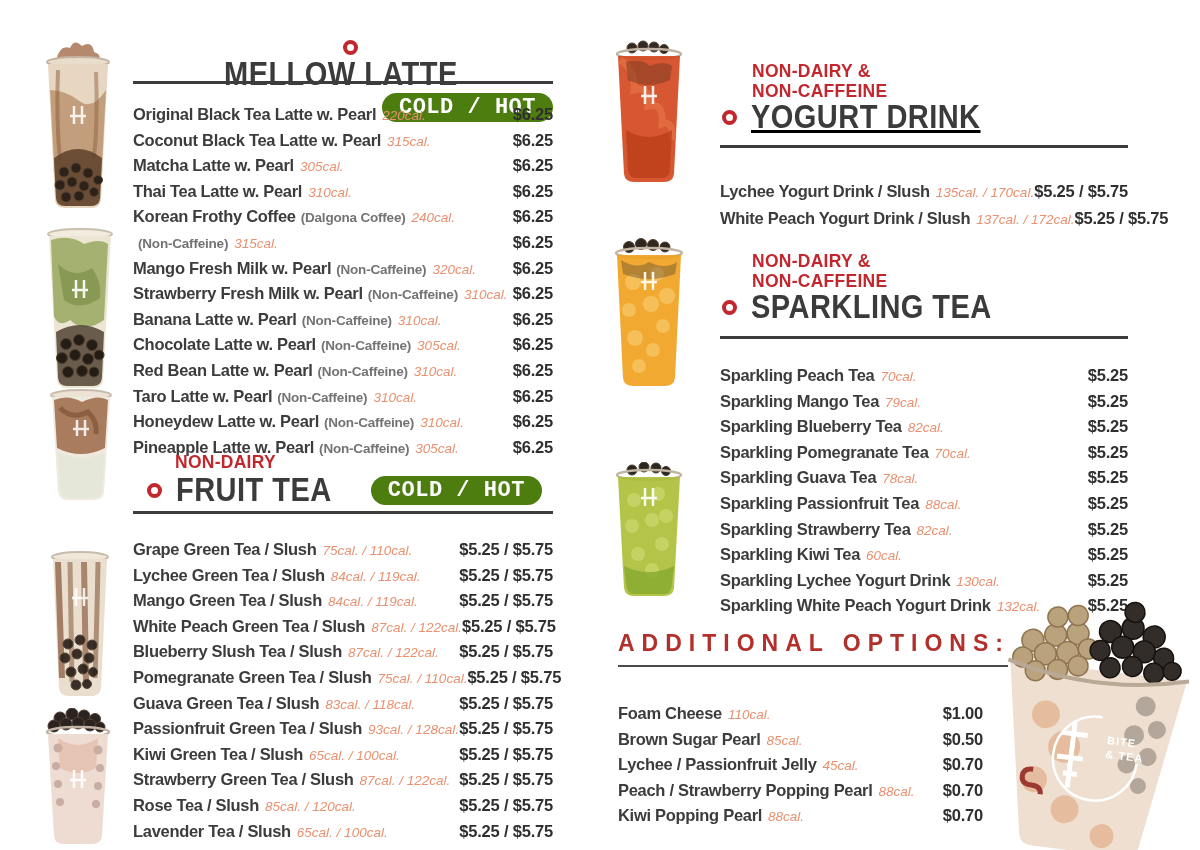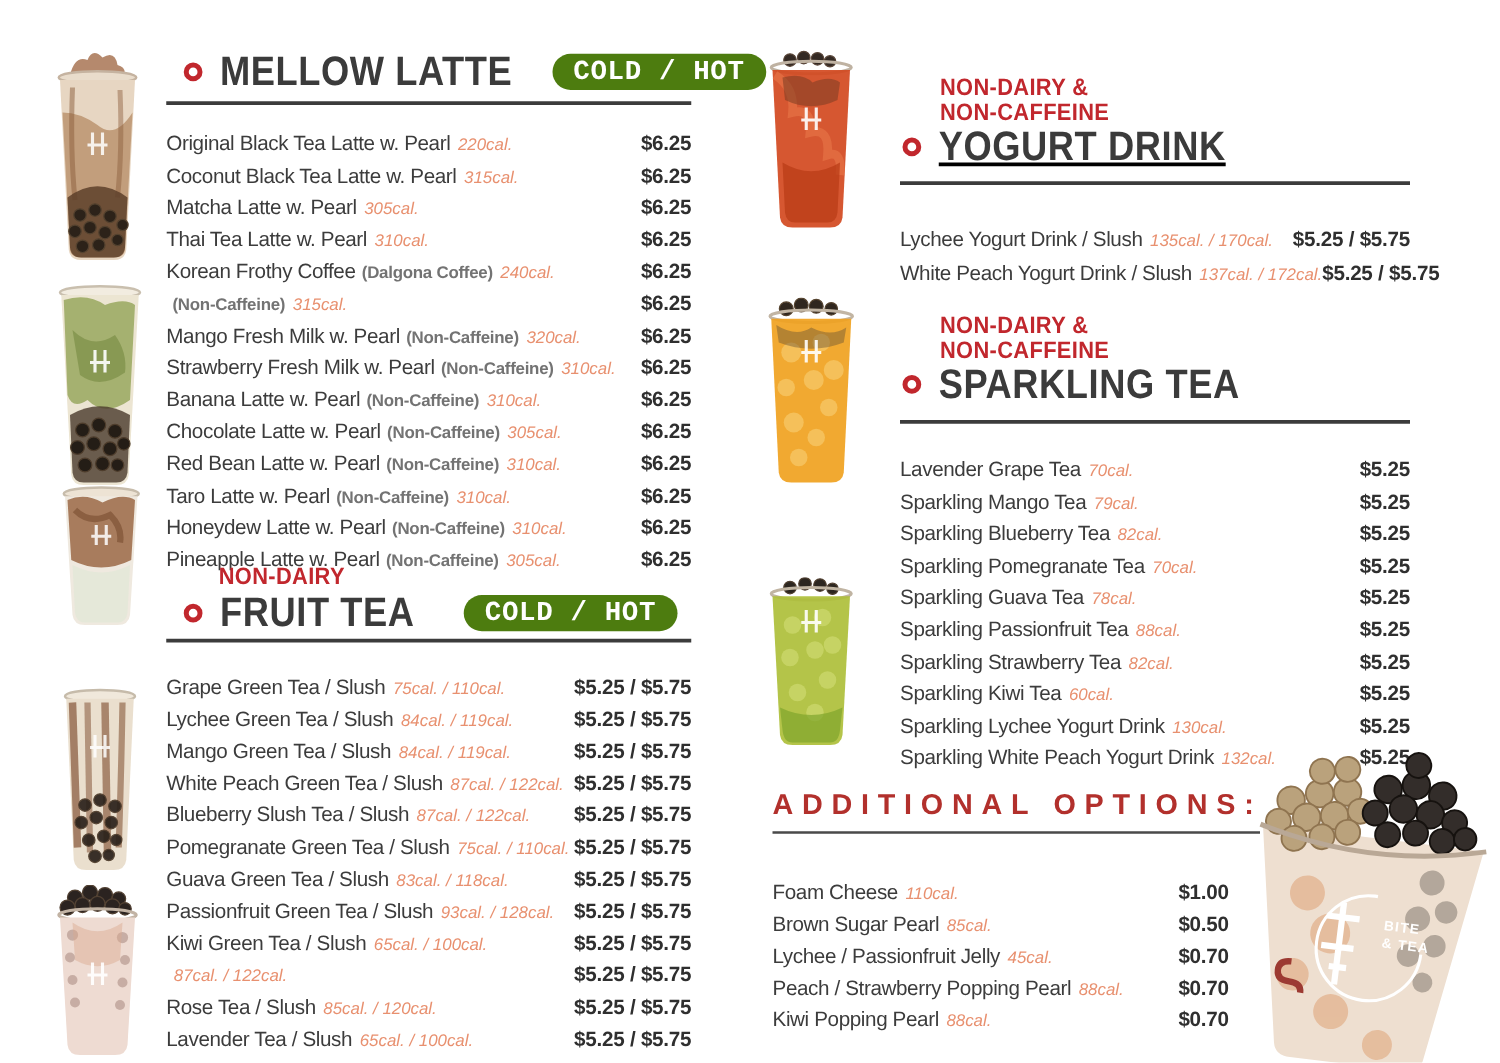--- a/index.html
+++ b/index.html
@@ -19,36 +19,36 @@
   .badge.pull-right { margin-left:auto; }
   .badge.after-title { margin-left:-14px; }
   .rule { position:absolute; height:2.5px; background:#3c3c3c; }
   .rule.thin { height:2px; background:#4a4a4a; }
 
   
   .menu-list { position:absolute; }
   .row { display:flex; align-items:baseline; white-space:nowrap; }
   .rh256 .row { height:25.6px; }
   .rh270 .row { height:27px; }
-  .row .name { color:#3c3c3c; font-weight:normal; font-size:16.5px; letter-spacing:-0.3px; }
+  .row .name { color:#3c3c3c; font-weight:bold; font-size:16.5px; letter-spacing:-0.3px; }
   .row .note { color:#737373; font-weight:bold; font-size:13.5px; margin-left:5px; letter-spacing:-0.2px; }
   .row .cal  { color:#e8906f; font-style:italic; font-size:13.5px; margin-left:6px;margin-top:24px; }
   .row .spacer { flex:1; }
   .row .price { color:#2f2f2f; font-weight:bold; font-size:16.5px; letter-spacing:-0.2px; }
 
   .add-title { position:absolute; color:#b2302c; font-weight:bold; font-size:23px; letter-spacing:7px; white-space:nowrap; }
 
   .cup { position:absolute; }
 </style>
 </head>
 <body>
 
 <div class="page">
 
-  <div class="sec-header" style="left:133px; top:40px; width:420px; height:34px; padding-left:14px;">
+  <div class="sec-header" style="left:133px; top:40px; width:420px; height:34px; padding-left:14px;flex-direction:column;">
     <span class="bullet"></span>
     <span class="sec-title">MELLOW LATTE</span>
     <span class="badge pull-right">COLD / HOT</span>
   </div>
   <div class="rule" style="left:133px; top:81px; width:420px;"></div>
 
   <div class="menu-list rh256" style="left:133px; top:84px; width:420px;">
 
       <div class="row">
         <span class="name">Original Black Tea Latte w. Pearl</span>
@@ -229,20 +229,21 @@
       </div>
 
       <div class="row">
         <span class="name">Kiwi Green Tea / Slush</span>
         <span class="cal">65cal. / 100cal.</span>
         <span class="spacer"></span>
         <span class="price">$5.25 / $5.75</span>
       </div>
 
       <div class="row">
+        <span class="name">Strawberry Green Tea / Slush</span>
         <span class="cal">87cal. / 122cal.</span>
         <span class="spacer"></span>
         <span class="price">$5.25 / $5.75</span>
       </div>
 
       <div class="row">
         <span class="name">Rose Tea / Slush</span>
         <span class="cal">85cal. / 120cal.</span>
         <span class="spacer"></span>
         <span class="price">$5.25 / $5.75</span>
@@ -289,21 +290,21 @@
   </div>
   <div class="sec-header" style="left:720px; top:290px; width:408px; height:34px; padding-left:2px;">
     <span class="bullet"></span>
     <span class="sec-title">SPARKLING TEA</span>
   </div>
   <div class="rule" style="left:720px; top:336px; width:408px;"></div>
 
   <div class="menu-list rh256" style="left:720px; top:345px; width:408px;">
 
       <div class="row">
-        <span class="name">Lavender Grape Tea</span>
+        <span class="name">Sparkling Peach Tea</span>
         <span class="cal">70cal.</span>
         <span class="spacer"></span>
         <span class="price">$5.25</span>
       </div>
 
       <div class="row">
         <span class="name">Sparkling Mango Tea</span>
         <span class="cal">79cal.</span>
         <span class="spacer"></span>
         <span class="price">$5.25</span>

